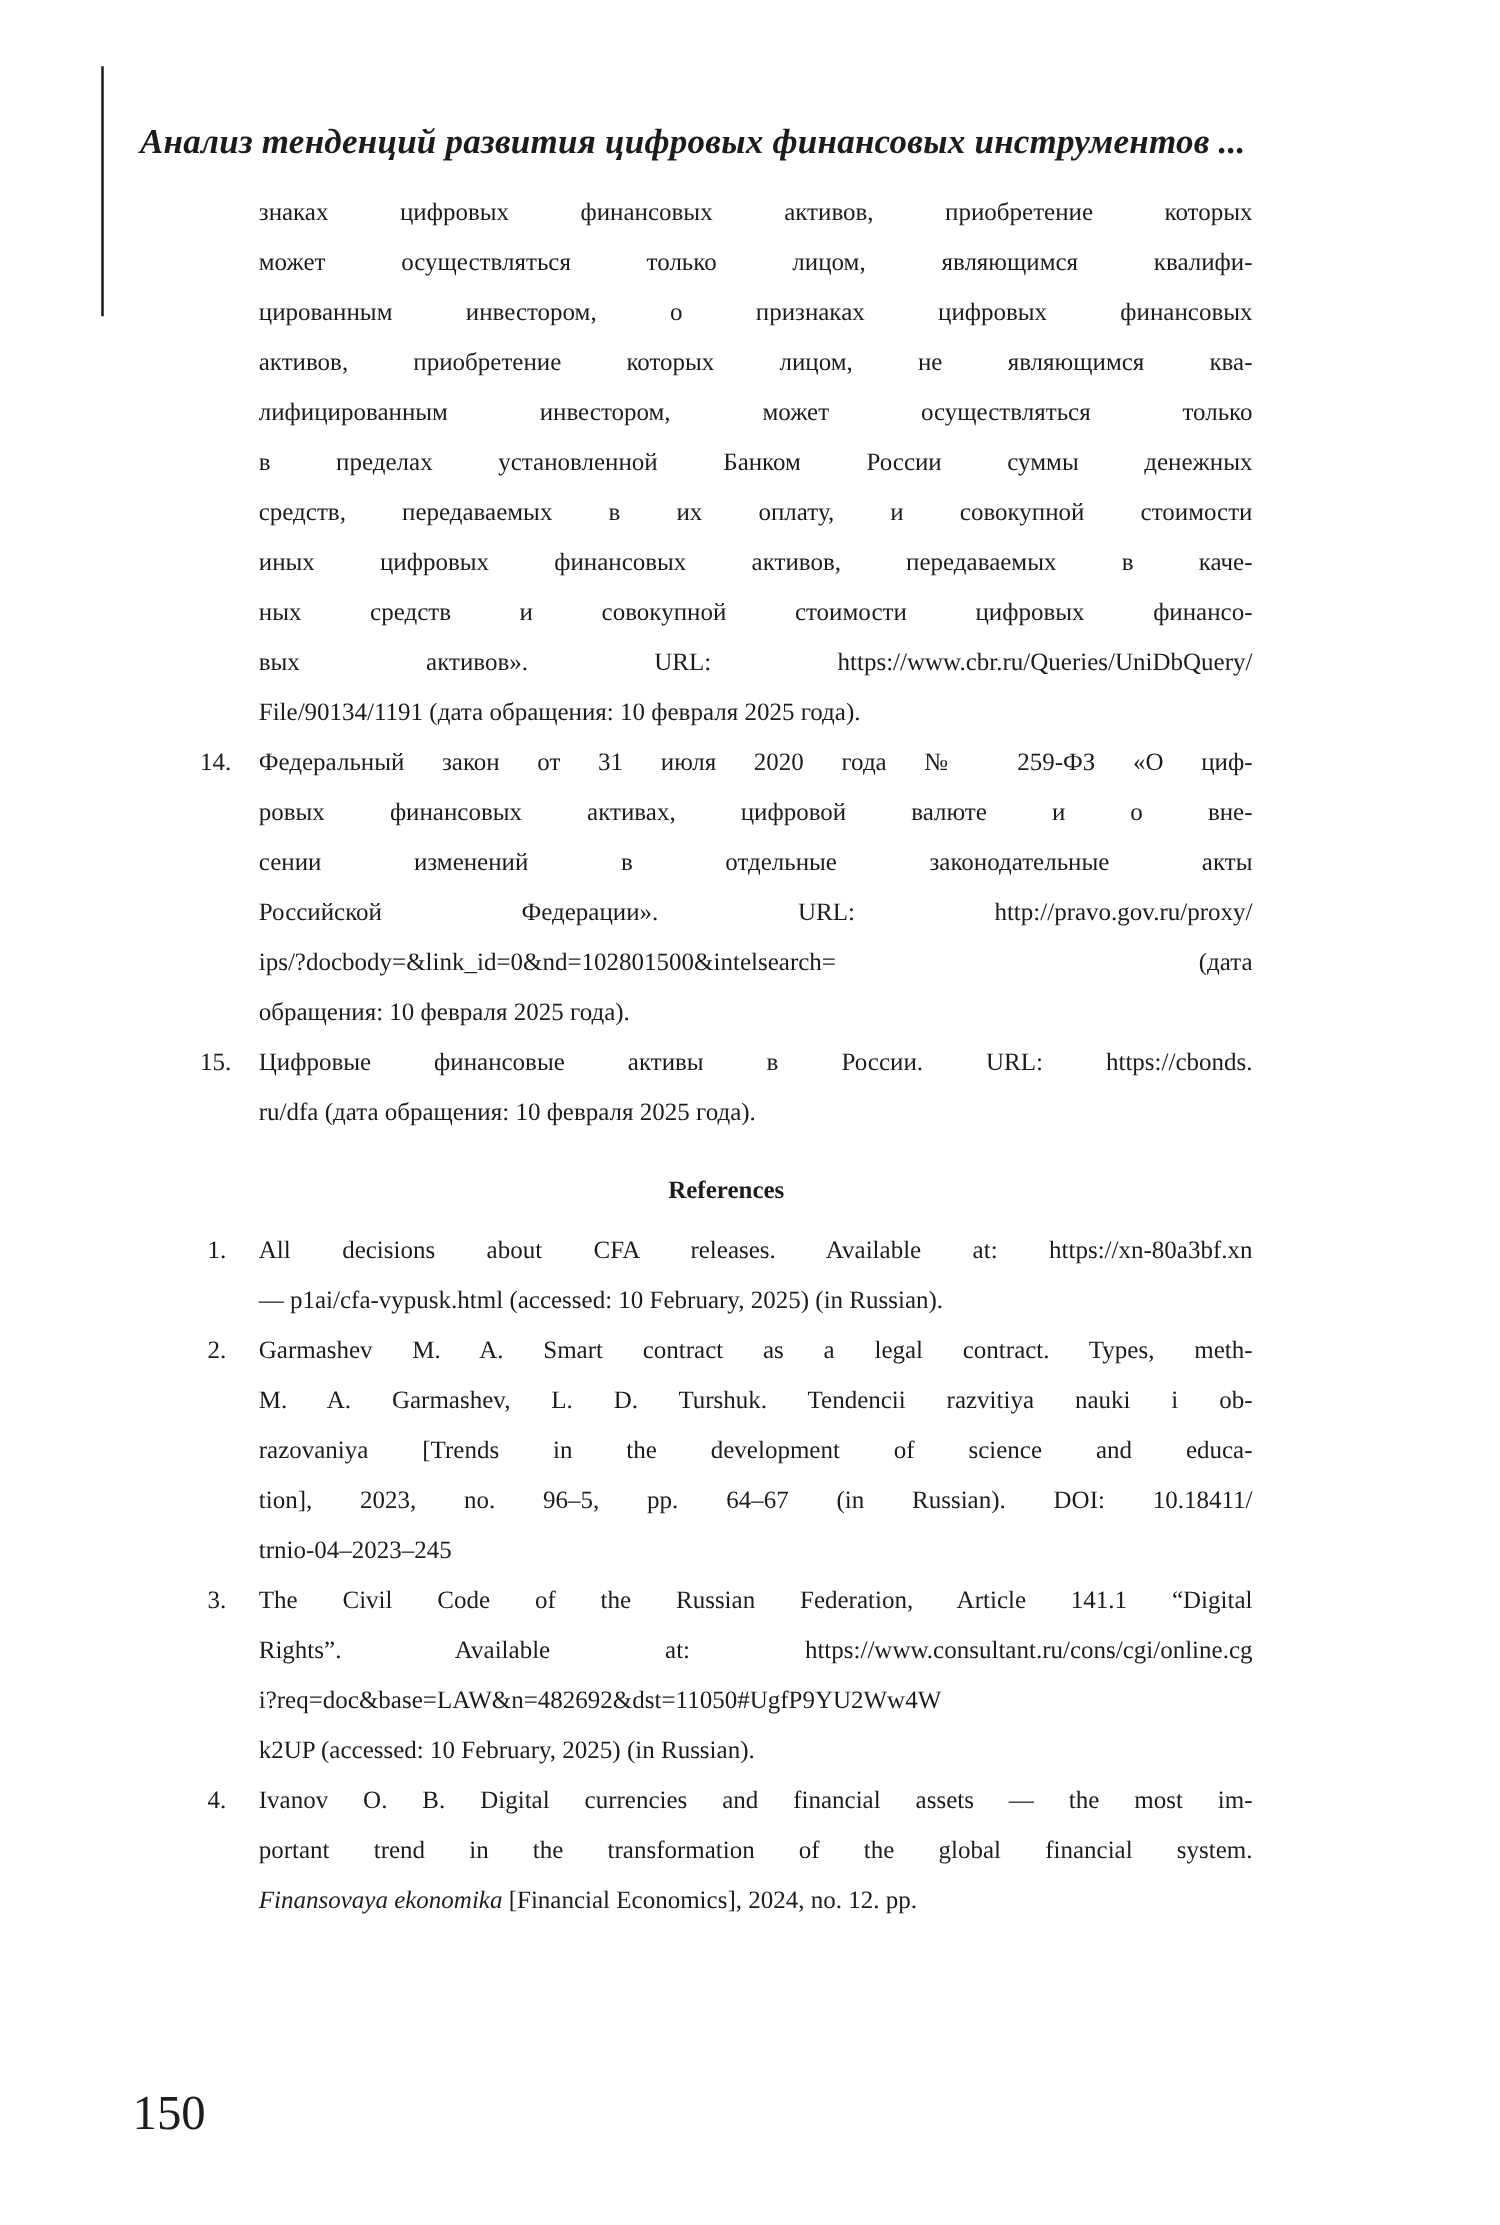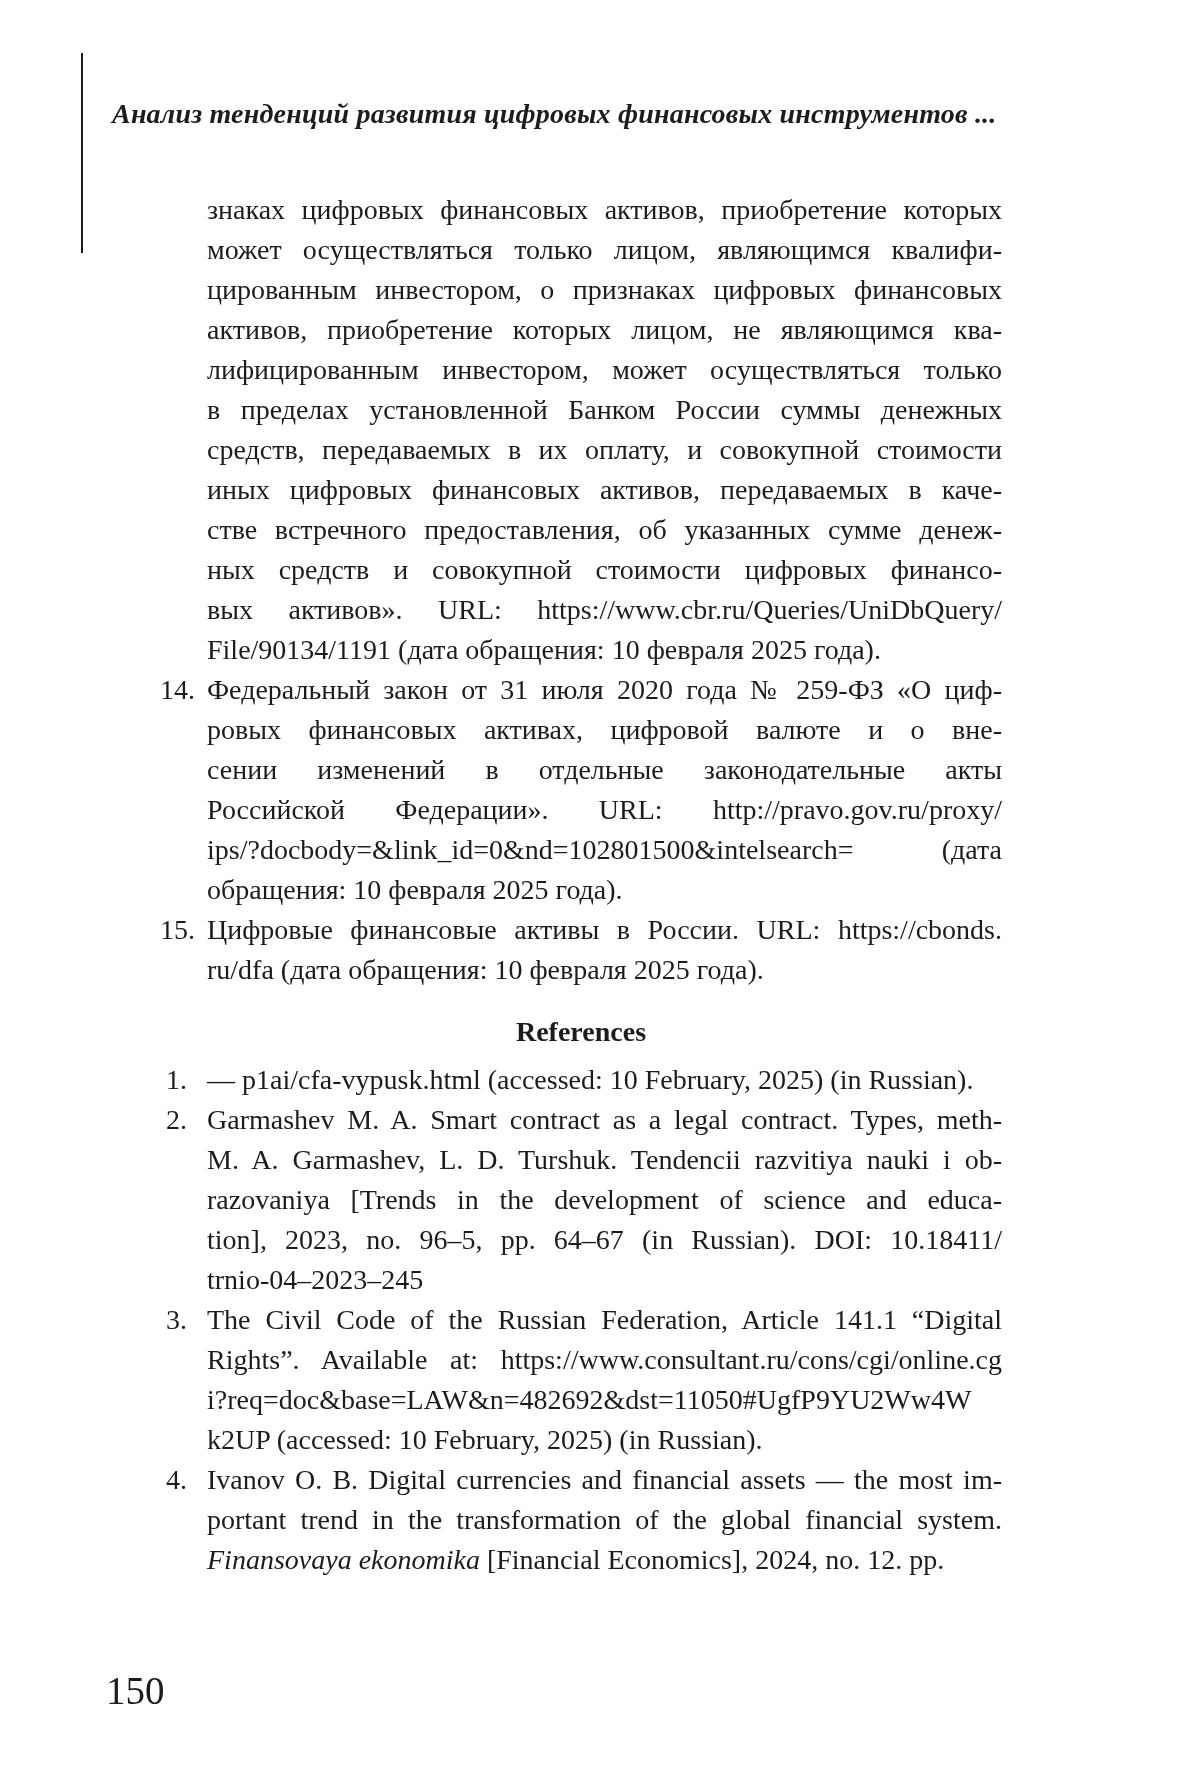--- a/index.html
+++ b/index.html
@@ -15,21 +15,21 @@
     position:absolute; left:81px; top:53px;
     width:2px; height:200px; background:#1c1c1c;
   }
   .running-head {
     position:absolute; left:112px; top:98px;
     font-size:28px; font-weight:bold; font-style:italic;
     white-space:nowrap; letter-spacing:0.2px;
   }
   .body-col {
     position:absolute; left:160px; top:150px; width:842px;
-    font-size:28px; line-height:40px;margin-top:40px;
+    font-size:20px; line-height:40px;
   }
   .para { margin:0; }
   .cont { margin-left:47px; }
   .list-item { display:flex; }
   .num { flex:0 0 47px; width:47px; box-sizing:border-box; }
   .num.en { padding-left:6px; }
   .item-text { flex:1 1 auto; min-width:0; }
   .ln { text-align:justify; text-align-last:justify; }
   .ln.end { text-align:left; text-align-last:left; }
   .refs-heading {
@@ -55,21 +55,20 @@
 
     <div class="para cont">
       <div class="ln">знаках цифровых финансовых активов, приобретение которых</div>
       <div class="ln">может осуществляться только лицом, являющимся квалифи-</div>
       <div class="ln">цированным инвестором, о признаках цифровых финансовых</div>
       <div class="ln">активов, приобретение которых лицом, не являющимся ква-</div>
       <div class="ln">лифицированным инвестором, может осуществляться только</div>
       <div class="ln">в пределах установленной Банком России суммы денежных</div>
       <div class="ln">средств, передаваемых в их оплату, и совокупной стоимости</div>
       <div class="ln">иных цифровых финансовых активов, передаваемых в каче-</div>
-      <div class="ln">стве встречного предоставления, об указанных сумме денеж-</div>
       <div class="ln">ных средств и совокупной стоимости цифровых финансо-</div>
       <div class="ln">вых активов». URL: https://www.cbr.ru/Queries/UniDbQuery/</div>
       <div class="ln end">File/90134/1191 (дата обращения: 10 февраля 2025 года).</div>
     </div>
 
     <div class="list-item">
       <div class="num">14.</div>
       <div class="item-text">
         <div class="ln">Федеральный закон от 31 июля 2020 года № 259-ФЗ «О циф-</div>
         <div class="ln">ровых финансовых активах, цифровой валюте и о вне-</div>
@@ -86,20 +85,21 @@
         <div class="ln">Цифровые финансовые активы в России. URL: https://cbonds.</div>
         <div class="ln end">ru/dfa (дата обращения: 10 февраля 2025 года).</div>
       </div>
     </div>
 
     <div class="refs-heading">References</div>
 
     <div class="list-item">
       <div class="num en">1.</div>
       <div class="item-text">
+        <div class="ln">All decisions about CFA releases. Available at: https://xn-80a3bf.xn</div>
         <div class="ln end">— p1ai/cfa-vypusk.html (accessed: 10 February, 2025) (in Russian).</div>
       </div>
     </div>
 
     <div class="list-item">
       <div class="num en">2.</div>
       <div class="item-text">
         <div class="ln">Garmashev M. A. Smart contract as a legal contract. Types, meth-</div>
         <div class="ln">M. A. Garmashev, L. D. Turshuk. Tendencii razvitiya nauki i ob-</div>
         <div class="ln">razovaniya [Trends in the development of science and educa-</div>

